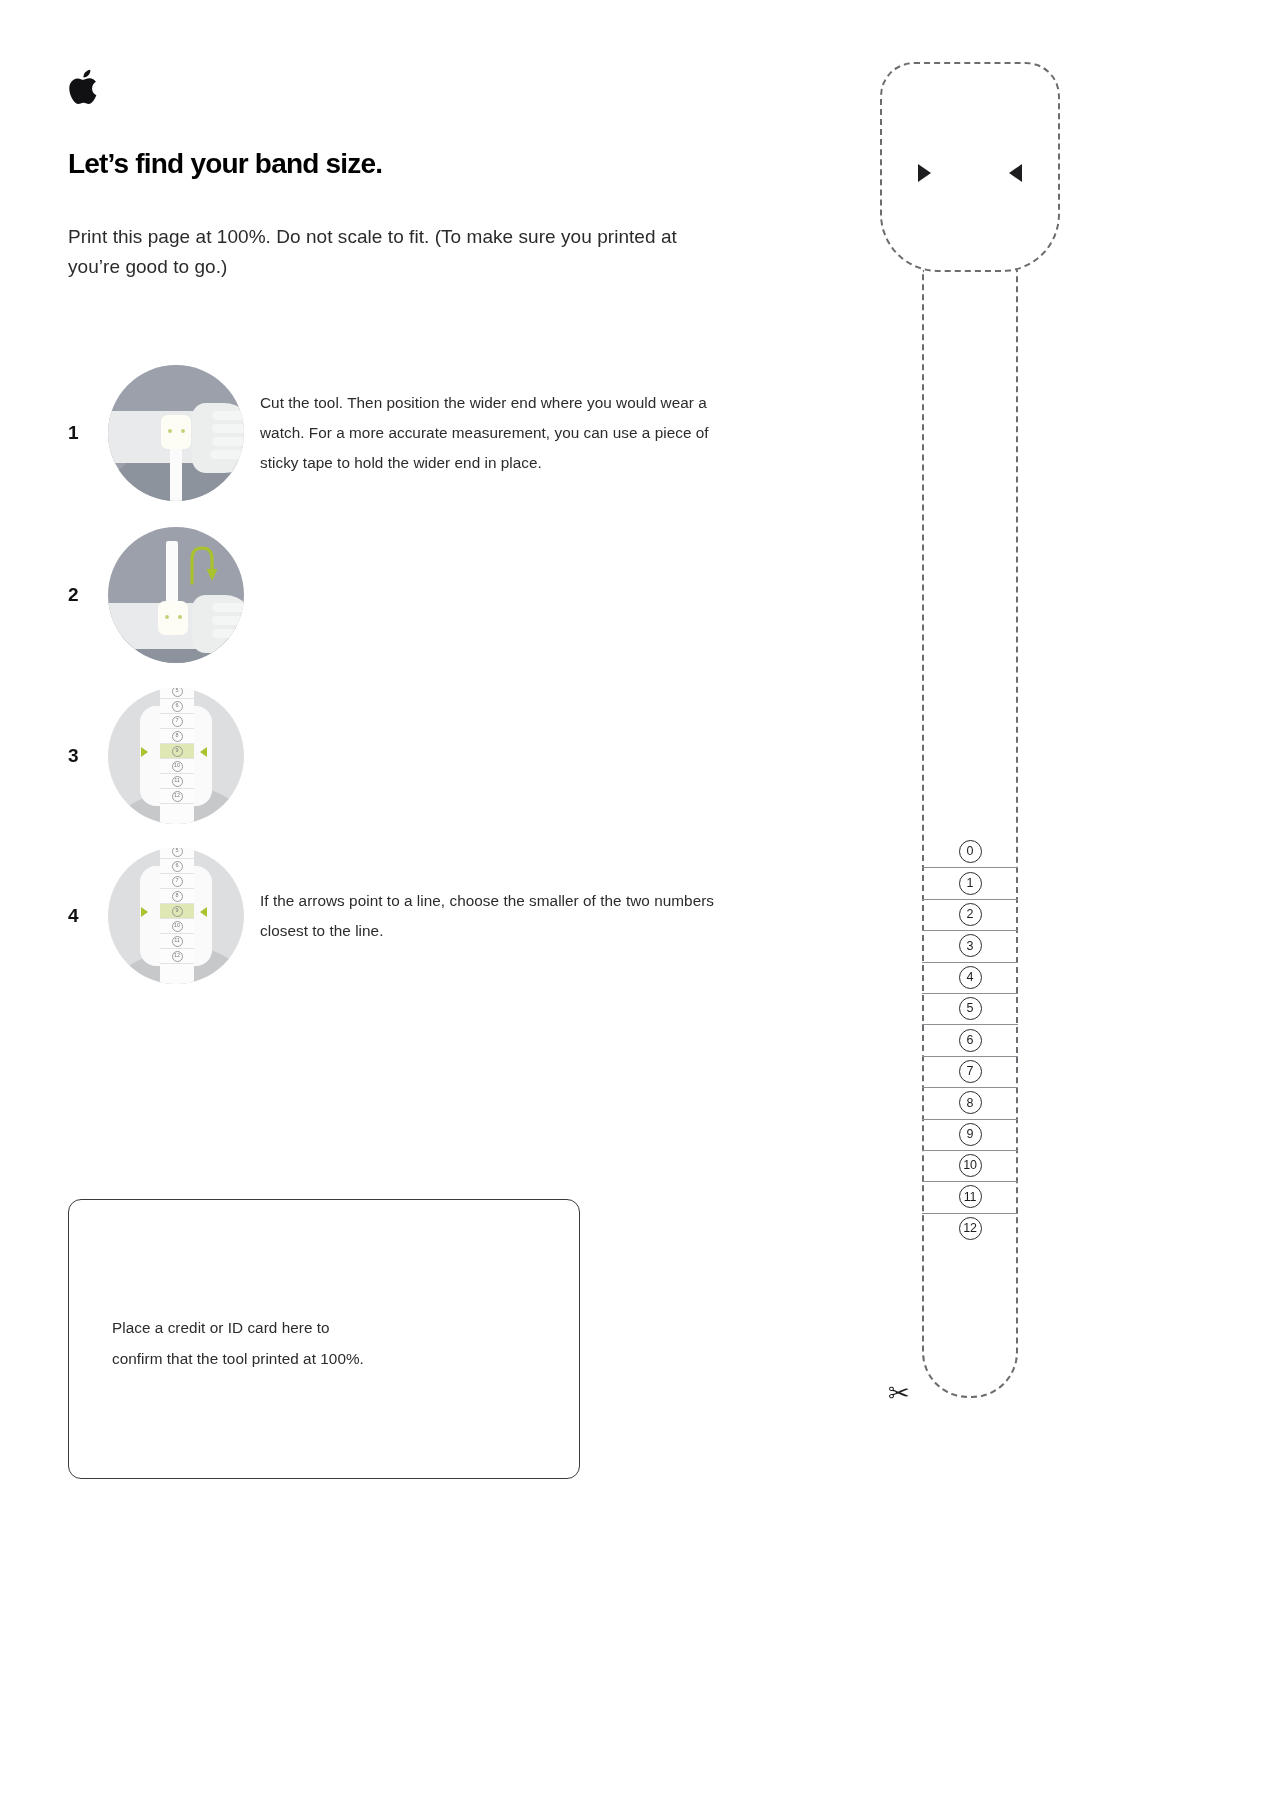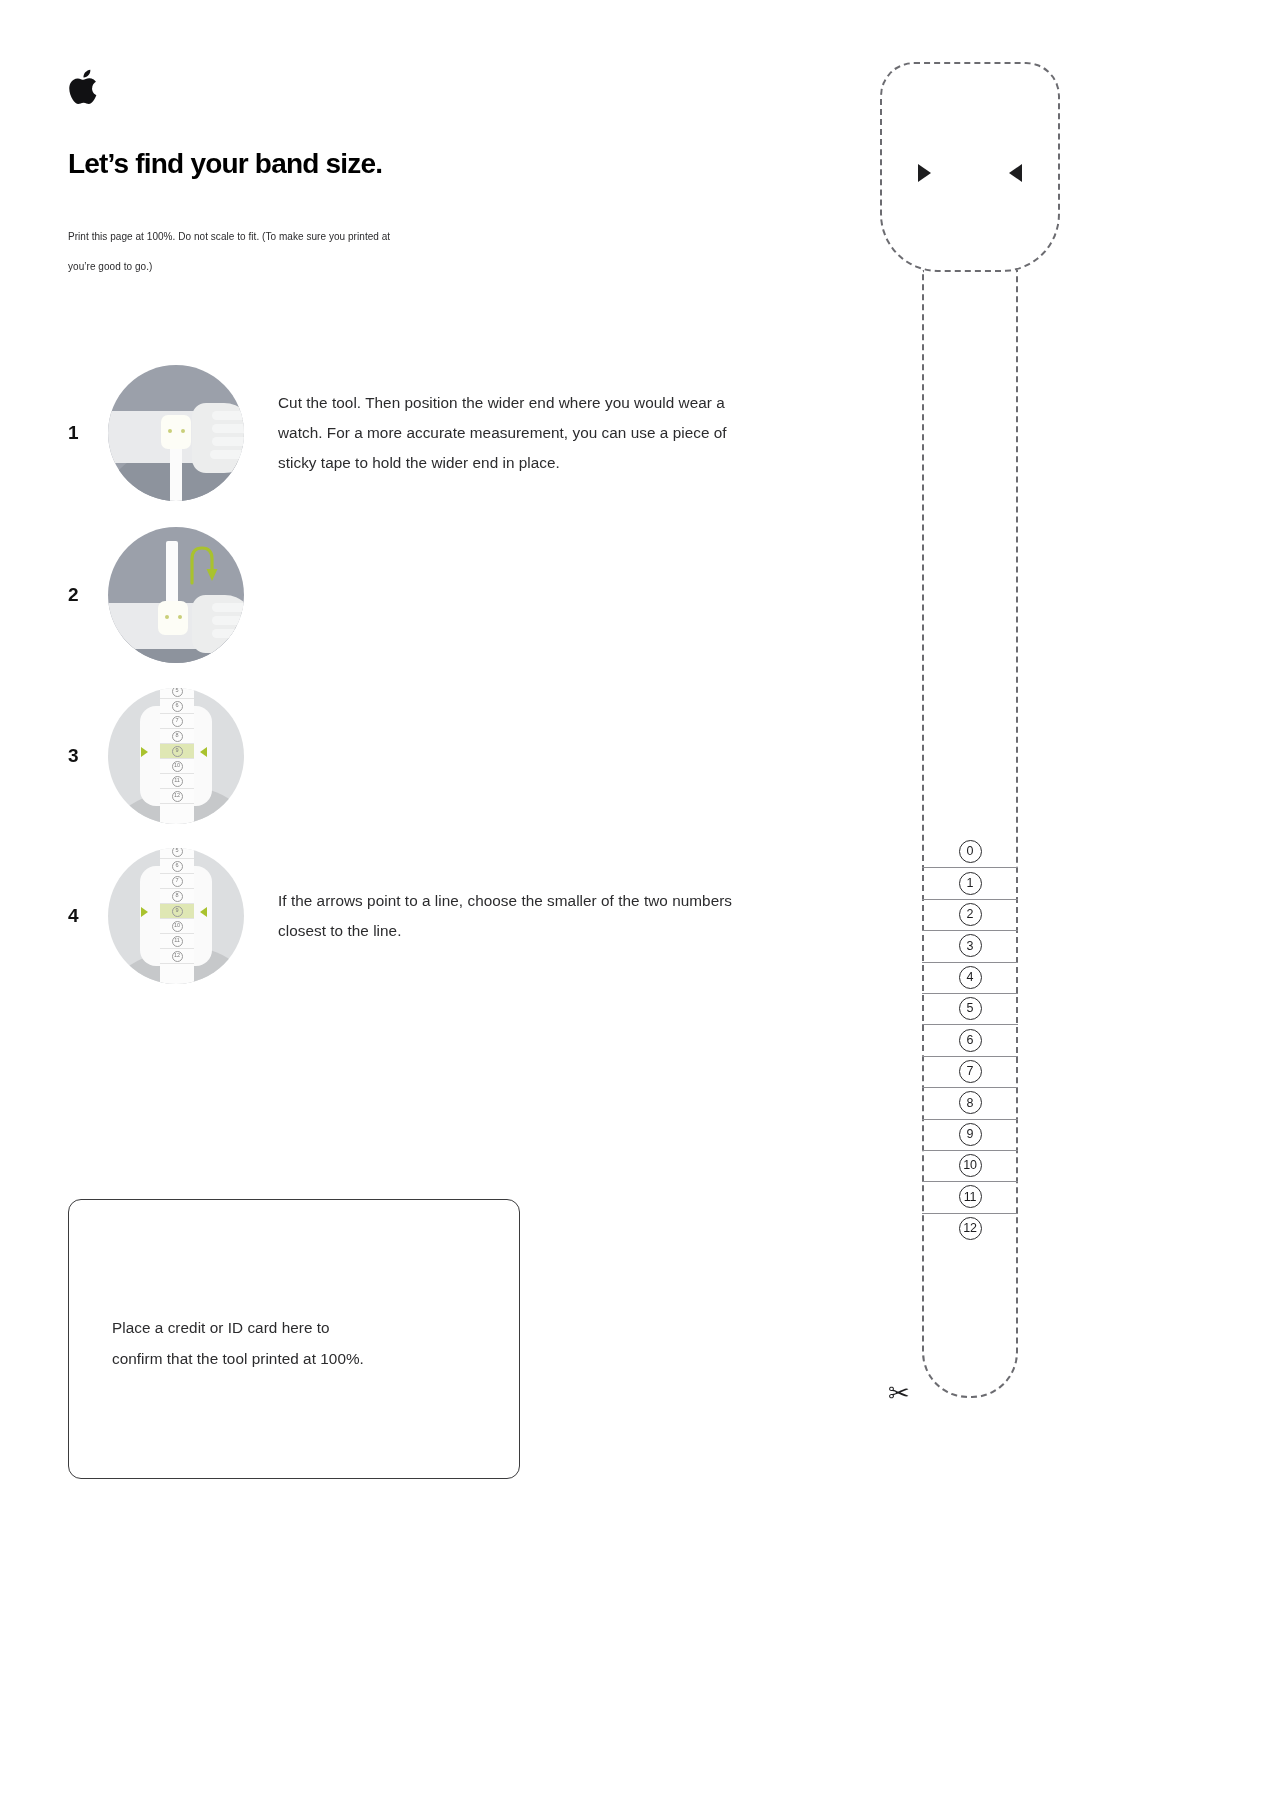--- a/index.html
+++ b/index.html
@@ -14,41 +14,41 @@
   #apple-logo{ position:absolute; left:68px; top:66px; width:34px; height:42px; }
 
   #page-title{
     position:absolute; left:68px; top:148px;
     font-size:28px; line-height:1.16; font-weight:700;
     letter-spacing:-0.8px; color:#000;
   }
 
   #intro{
     position:absolute; left:68px; top:222px; width:640px;
-    font-size:10px; line-height:30px; color:#2b2b2d; letter-spacing:0.05px;
+    font-size:19px; line-height:30px; color:#2b2b2d; letter-spacing:0.05px;
   }
   #intro div{ white-space:nowrap; }
 
   
   #steps{ position:absolute; left:68px; top:352px; width:700px; }
   .step{ position:relative; display:flex; align-items:center; }
   .step-num{
     width:40px; flex:0 0 40px;
     font-size:19px; font-weight:700; color:#111; text-align:left;
   }
   .step-ill{
     flex:0 0 136px; width:136px; height:136px; position:relative;
   }
   .circle-clip{
     position:absolute; inset:0; border-radius:50%; overflow:hidden;
     background:#9ba0aa;
   }
   .circle-clip.light{ background:#dcdee0; }
   .step-text{
-    margin-left:34px; width:460px;
+    margin-left:16px; width:460px;
     font-size:15.3px; line-height:30px; color:#2b2b2d; letter-spacing:0.05px;
   }
 
   
   .arm{
     position:absolute; left:-6px; top:46px; width:112px; height:52px;
     background:#e9eaec; border-radius:4px 0 0 4px;
   }
   .hand{
     position:absolute; left:84px; top:38px; width:62px; height:70px;
@@ -102,21 +102,21 @@
     border-left:7px solid #a9c22e;
   }
   .arrow-r{
     border-top:5px solid transparent; border-bottom:5px solid transparent;
     border-right:7px solid #a9c22e;
   }
 
   
   #card-box{
     position:absolute; left:68px; top:1199px;
-    width:452px; height:280px;
+    width:512px; height:280px;
     border:1.4px solid #3b3b3d; border-radius:13px;
   }
   #card-box-text{
     position:absolute; left:43px; top:112px; width:380px;
     font-size:15.3px; line-height:31px; color:#2b2b2d; letter-spacing:0.05px;
   }
   #card-box-text div{ white-space:nowrap; }
 
   
   #tool-wrap{ position:absolute; left:876px; top:58px; width:200px; height:1360px; }

